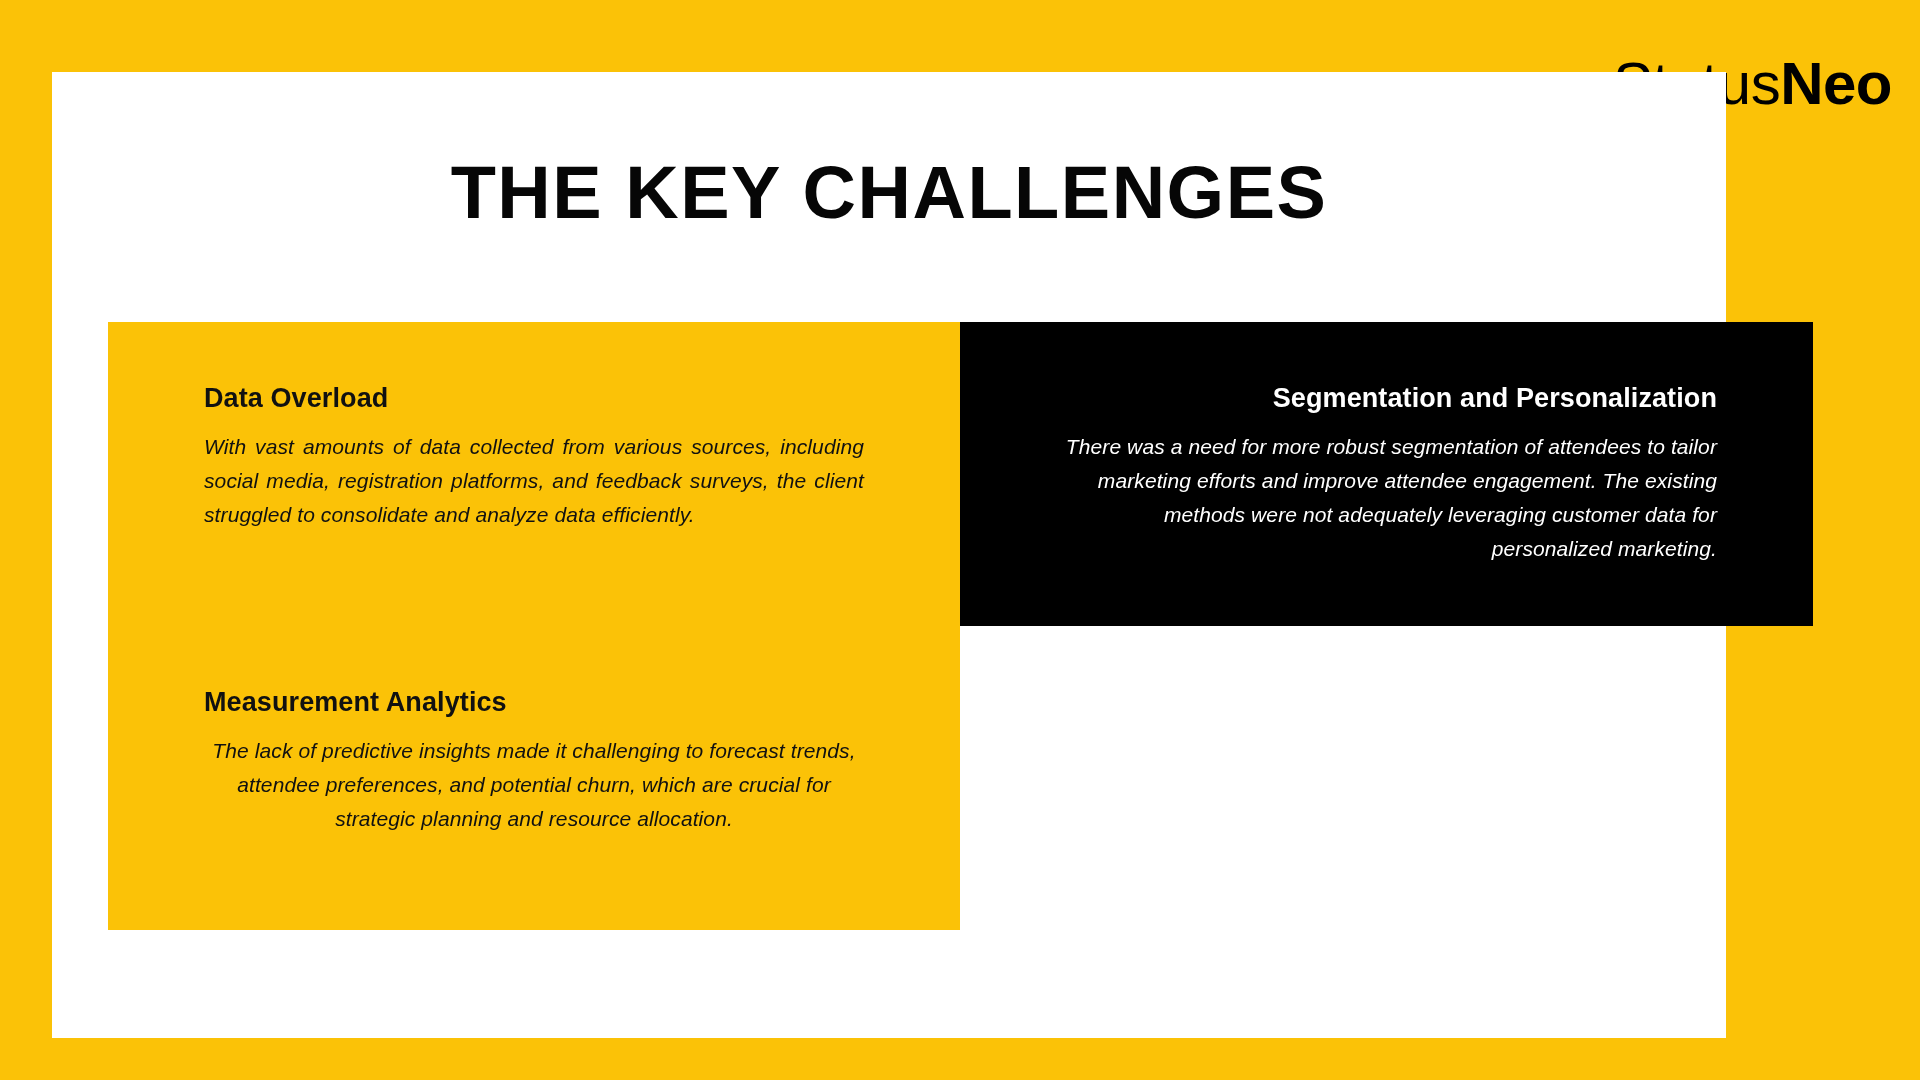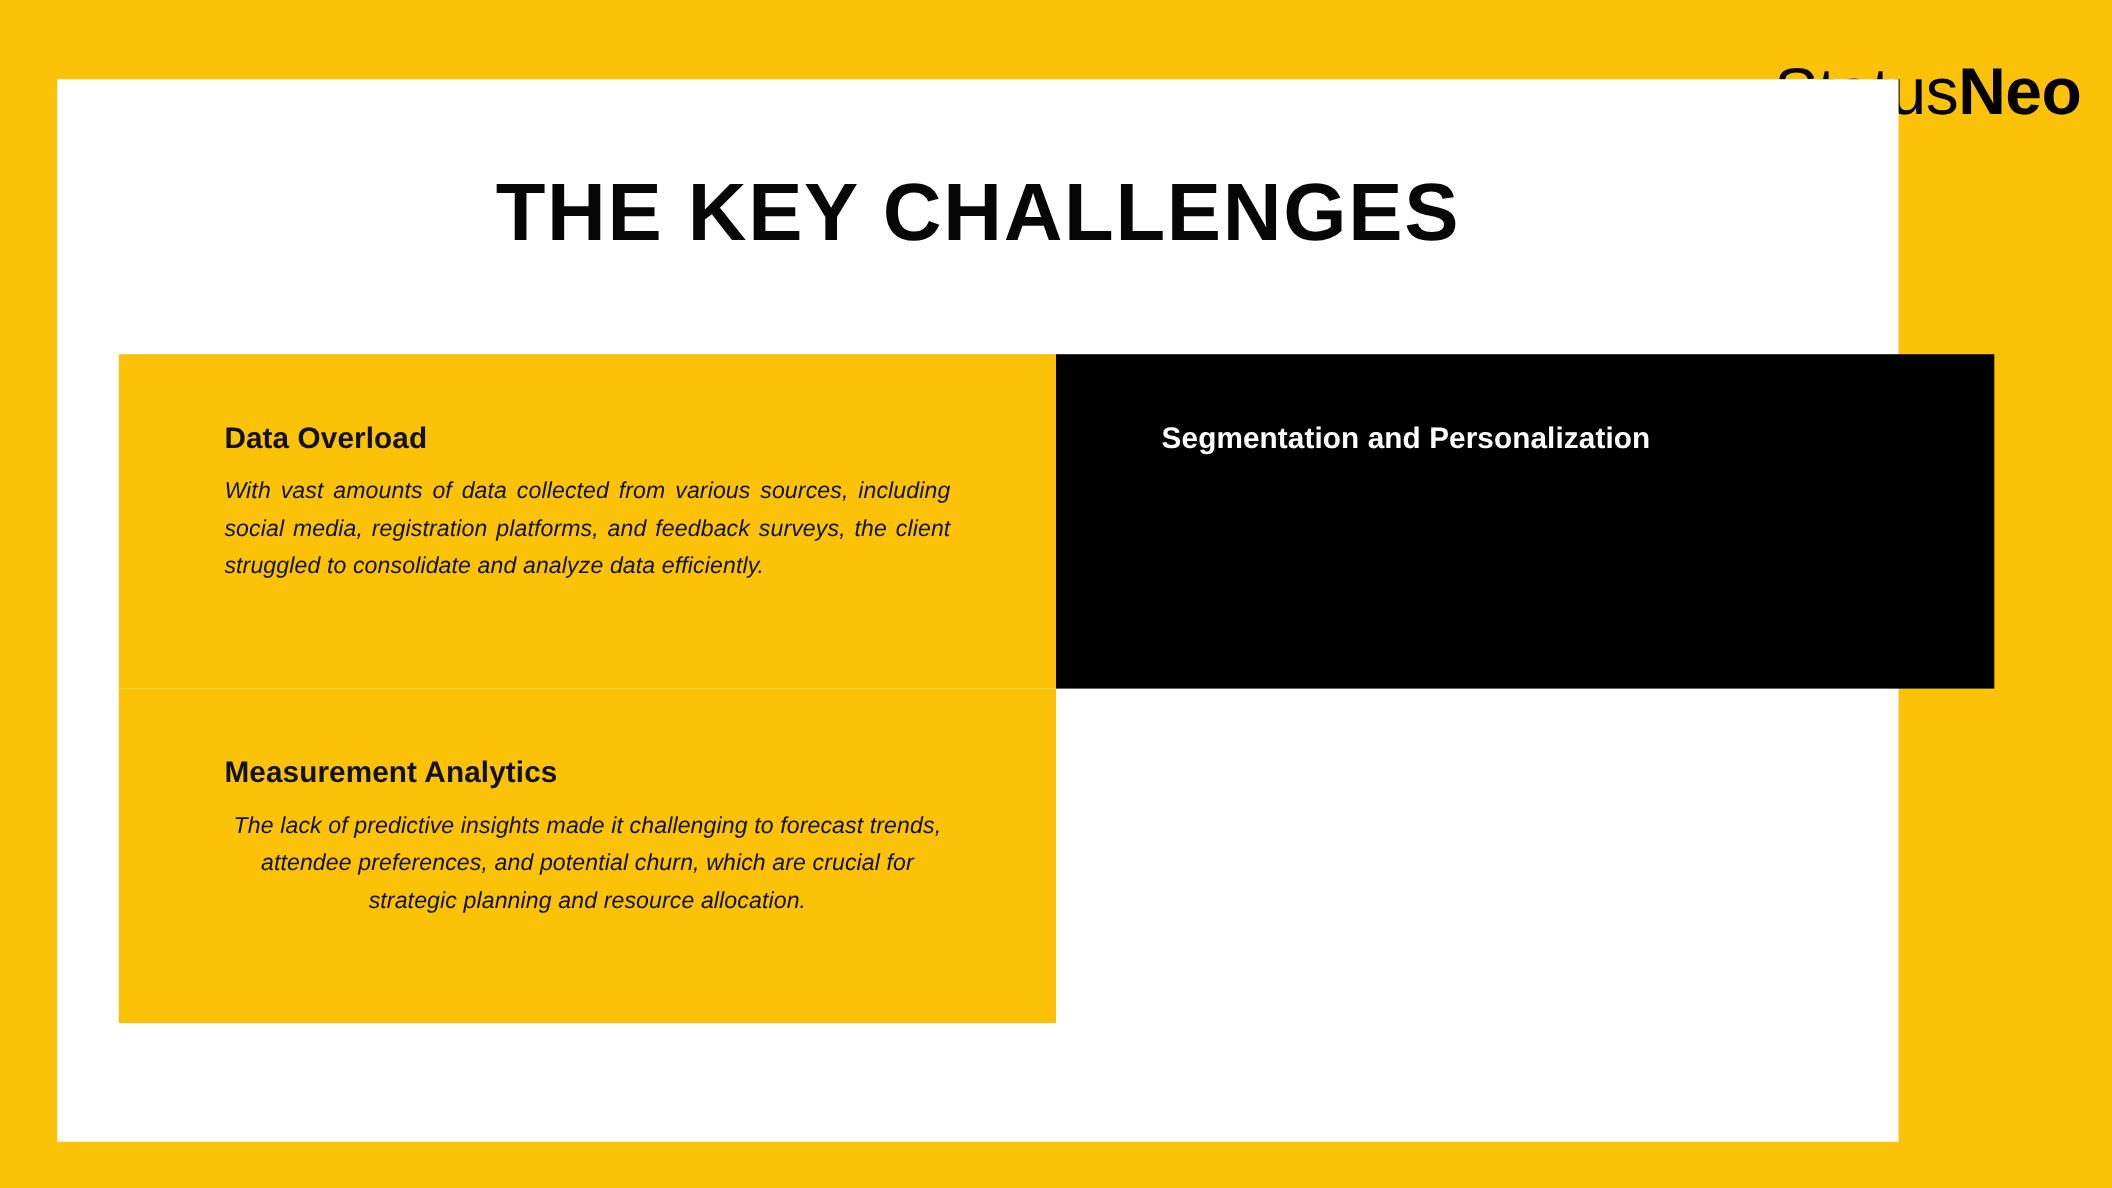--- a/index.html
+++ b/index.html
@@ -88,21 +88,21 @@
     line-height:1.62;
     text-align:justify;
     letter-spacing:0.1px;
     font-style:italic;
   }
 
   .card-yellow .card-title,
   .card-yellow .card-body { color:#111111; }
 
   .card-black .card-title,
-  .card-black .card-body { color:#FFFFFF; }
+  .card-black .card-body { color:#FFFFFF;text-align:right; }
 
   
   .card-body.align-left { text-align:center; }
 </style>
 </head>
 <body>
 
 <div class="brand">
   <span class="brand-status">Status</span><span class="brand-neo">Neo</span>
 </div>
@@ -113,20 +113,21 @@
 
   <div class="grid">
 
     <div class="card card-yellow">
       <div class="card-title">Data Overload</div>
       <div class="card-body">With vast amounts of data collected from various sources, including social media, registration platforms, and feedback surveys, the client struggled to consolidate and analyze data efficiently.</div>
     </div>
 
     <div class="card card-black">
       <div class="card-title">Segmentation and Personalization</div>
+      <div class="card-body">There was a need for more robust segmentation of attendees to tailor marketing efforts and improve attendee engagement. The existing methods were not adequately leveraging customer data for personalized marketing.</div>
     </div>
 
 
     <div class="card card-yellow">
       <div class="card-title">Measurement Analytics</div>
       <div class="card-body align-left">The lack of predictive insights made it challenging to forecast trends, attendee preferences, and potential churn, which are crucial for strategic planning and resource allocation.</div>
     </div>
 
   </div>
 </div>

